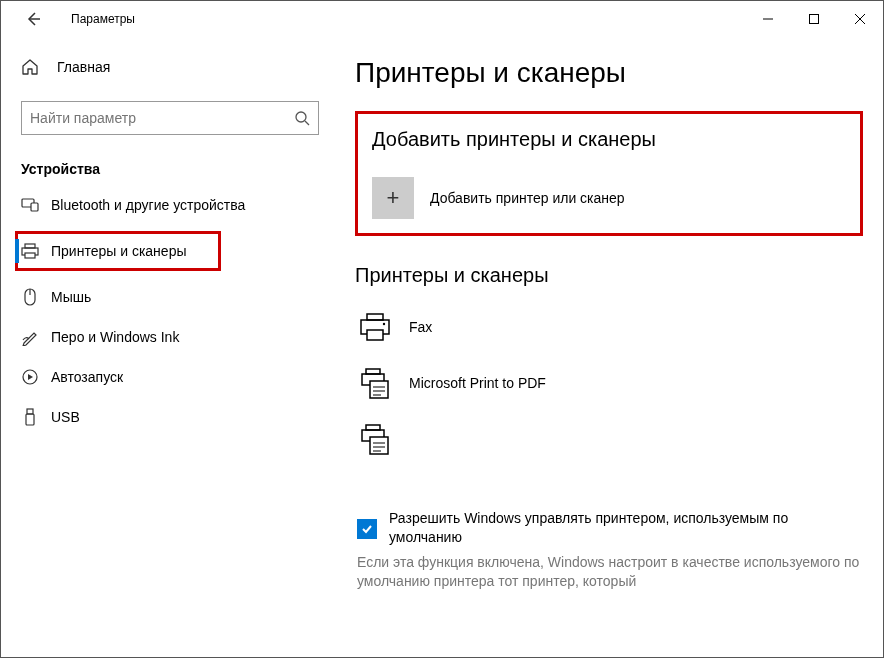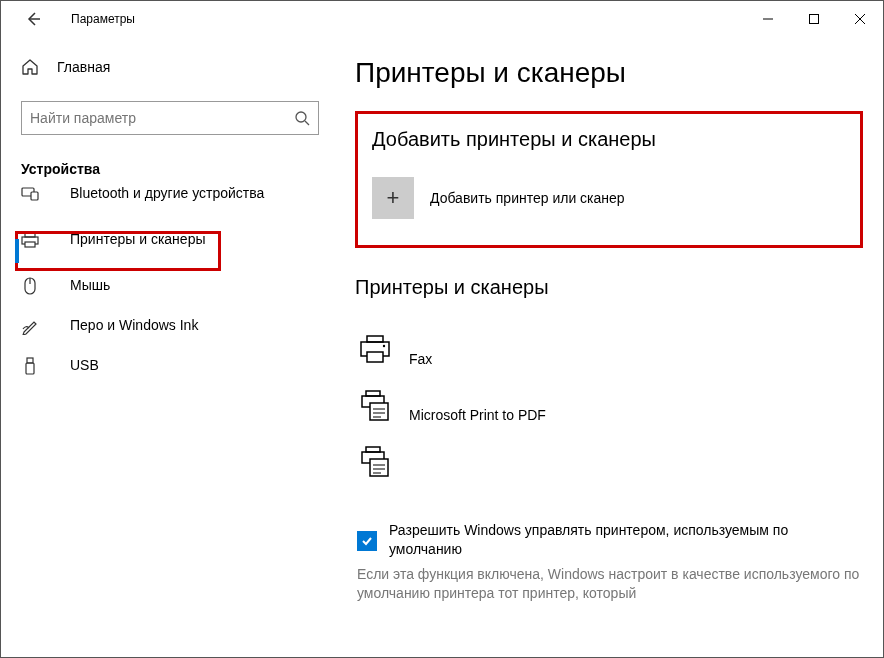--- a/index.html
+++ b/index.html
@@ -16,37 +16,37 @@
     .sidebar { width: 340px; padding: 10px 0 0 0; }
     .home-item { display: flex; align-items: center; height: 40px; padding: 0 0 0 20px; gap: 18px; color: #000; font-size: 14px; }
     .home-item .ico { width: 18px; height: 18px; display: flex; align-items: center; justify-content: center; }
     
     .search-box { margin: 14px 22px 0 20px; height: 34px; border: 1px solid #999; display: flex; align-items: center; padding: 0 8px; }
     .search-box input { flex: 1; border: none; outline: none; font-size: 14px; color: #666; background: transparent; }
     .search-box .search-ico { color: #555; }
     
     .cat-header { margin: 26px 0 8px 20px; font-size: 14px; font-weight: 600; color: #000; }
     
-    .nav-item { display: flex; height: 40px; padding: 0 0 0 20px; gap: 31px; color: #000; font-size: 14px; position: relative; }
+    .nav-item { display: flex; align-items: center; height: 40px; padding: 0 0 0 20px; gap: 12px; color: #000; font-size: 14px; position: relative; }
     .nav-item.active::before { content: ""; position: absolute; left: 0; top: 8px; bottom: 8px; width: 4px; background: #0078d4; }
     .nav-item .ico { width: 18px; height: 18px; display: flex; align-items: center; justify-content: center; color: #333; }
     .nav-item.highlighted { outline: 3px solid #cc0000; outline-offset: -3px; margin: 0 120px 0 14px; padding-left: 6px; }
     .nav-item.highlighted .ico { margin-left: 0; }
     
     .main { flex: 1; padding: 20px 20px 0 14px; overflow: hidden; }
     .page-title { font-size: 28px; font-weight: 400; margin-bottom: 22px; color: #000; }
     
-    .add-section { border: 3px solid #cc0000; padding: 14px 14px 26px 14px; margin-bottom: 28px; }
+    .add-section { border: 3px solid #cc0000; padding: 14px 14px 14px 14px; margin-bottom: 28px; }
     .section-title { font-size: 20px; font-weight: 400; color: #000; }
     .add-button { display: flex; align-items: center; margin-top: 26px; gap: 16px; }
     .plus-box { width: 42px; height: 42px; background: #ccc; display: flex; align-items: center; justify-content: center; font-size: 22px; font-weight: 300; color: #333; }
     .add-label { font-size: 14px; color: #000; }
     
     .printers-title { font-size: 20px; font-weight: 400; color: #000; margin-bottom: 12px; }
-    .printer-item { display: flex; align-items: flex-end; height: 56px; gap: 16px; padding-left: 2px; }
+    .printer-item { display: flex; align-items: center; height: 56px; gap: 16px; padding-left: 2px; }
     .printer-ico { width: 36px; height: 36px; display: flex; align-items: center; justify-content: center; }
     .printer-name { font-size: 14px; color: #000; }
     
     .checkbox-row { display: flex; align-items: center; gap: 12px; margin-top: 42px; padding-left: 2px; }
     .chk { width: 20px; height: 20px; background: #0078d4; display: flex; align-items: center; justify-content: center; color: #fff; font-size: 13px; flex-shrink: 0; margin-top: 2px; }
     .chk-label { font-size: 14px; color: #000; line-height: 1.35; }
     .desc-text { font-size: 14px; color: #777; margin-top: 6px; padding-left: 2px; line-height: 1.35; }
     
     svg { display: block; }
   </style>
@@ -140,20 +140,29 @@
     <div class="nav-item">
       <span class="ico">
           <svg width="18" height="18" viewBox="0 0 18 18">
             <path d="M3 15 L13 5 L15 7 L5 17 L2 18 Z" stroke="#333" stroke-width="1.2" fill="none"></path>
             <path d="M2 12 Q5 8 8 11" stroke="#333" stroke-width="1.2" fill="none"></path>
           </svg>
         </span>
       <span>Перо и Windows Ink</span>
     </div>
 
+    <div class="nav-item">
+      <span class="ico">
+          <svg width="16" height="16" viewBox="0 0 16 16">
+            <circle cx="8" cy="8" r="7" stroke="#333" stroke-width="1.2" fill="none"></circle>
+            <path d="M6 5 L11 8 L6 11 Z" fill="#333"></path>
+          </svg>
+        </span>
+      <span>Автозапуск</span>
+    </div>
 
     <div class="nav-item">
       <span class="ico">
           <svg width="12" height="18" viewBox="0 0 12 18">
             <rect x="3" y="1" width="6" height="5" stroke="#333" stroke-width="1.2" fill="none"></rect>
             <rect x="2" y="6" width="8" height="11" rx="1" stroke="#333" stroke-width="1.2" fill="none"></rect>
           </svg>
         </span>
       <span>USB</span>
     </div>

